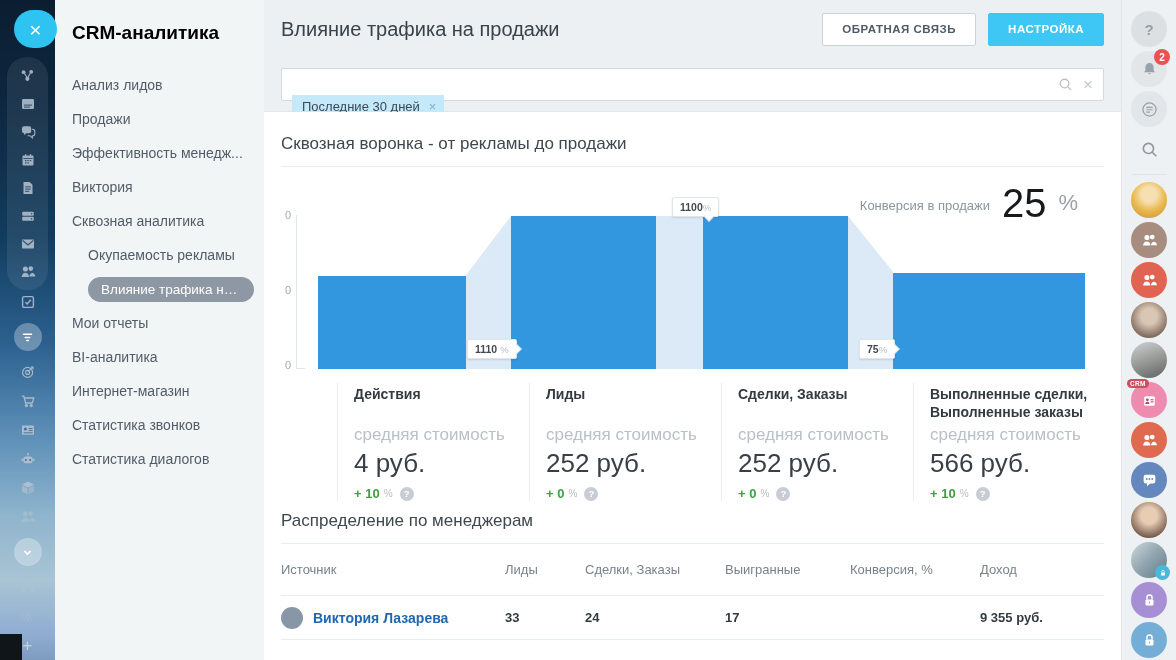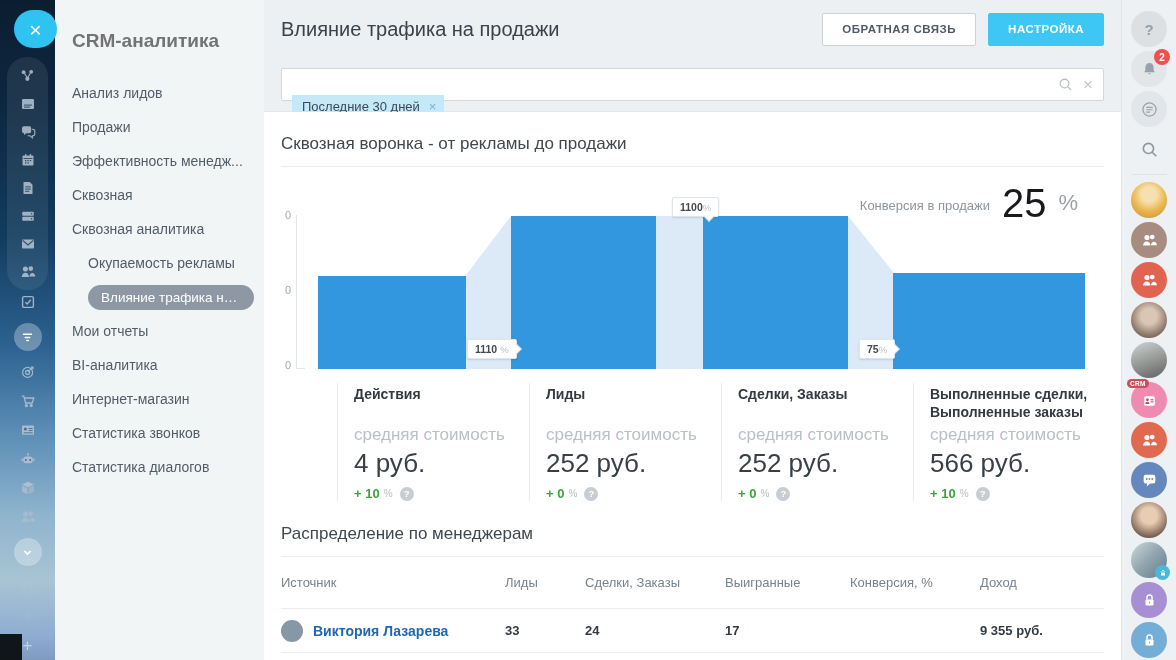--- a/index.html
+++ b/index.html
@@ -20,21 +20,21 @@
   .ric{width:16px;height:16px;color:#b7c4d1;opacity:.85;display:flex;align-items:center;justify-content:center;}
   .ric svg{width:16px;height:16px;}
   .fade1{opacity:.5;} .fade2{opacity:.35;}
   .circ-ic{width:28px;height:28px;border-radius:50%;background:rgba(255,255,255,.30);
     display:flex;align-items:center;justify-content:center;}
   .circ-ic svg{width:15px;height:15px;}
   .plus-ic{font-size:17px;color:rgba(255,255,255,.5);line-height:1;}
 
   
   .menu{width:209px;flex-shrink:0;background:#f2f5f6;padding:14px 10px 0 17px;}
-  .menu-title{font-size:19px;font-weight:bold;color:#737373;margin:16px 0 24px;}
+  .menu-title{font-size:19px;font-weight:bold;color:#000000;margin:8px 0 24px;}
   .mi{height:34px;display:flex;align-items:center;font-size:14px;color:#525c68;cursor:pointer;
       white-space:nowrap;overflow:hidden;text-overflow:ellipsis;}
   .mi.indent{padding-left:16px;}
   .mi .pill{background:#8e98a4;color:#fff;border-radius:14px;padding:5px 13px;font-size:13.5px;
       white-space:nowrap;overflow:hidden;text-overflow:ellipsis;max-width:178px;text-align:center;}
 
   
   .content{width:857px;flex-shrink:0;display:flex;flex-direction:column;background:#f9a8d4;}
   .topbar{height:58px;background:#edf0f2;display:flex;align-items:center;padding:0 17px;gap:12px;}
   .page-title{flex:1;font-size:20px;color:#3a424a;}
@@ -90,21 +90,21 @@
   .scol:last-child{width:208px;}
   .scol .t{font-size:14px;font-weight:bold;color:#333a41;line-height:1.3;min-height:40px;}
   .scol .lab{font-size:17px;color:#b9c0c7;}
   .scol .val{font-size:26px;color:#383f47;margin-top:3px;}
   .scol .delta{margin-top:7px;font-size:13px;color:#3da33f;font-weight:bold;display:flex;align-items:center;}
   .delta .u{color:#b9c0c7;font-size:10px;font-weight:normal;margin-left:4px;}
   .qmark{width:14px;height:14px;border-radius:50%;background:#c7cdd3;color:#fff;font-size:9.5px;
      font-weight:bold;display:inline-flex;align-items:center;justify-content:center;margin-left:7px;cursor:pointer;}
 
   
-  .mgr-title{margin-top:23px;}
+  .mgr-title{margin-top:10px;}
   .tbl{margin:0 17px;}
   .thead,.trow{display:grid;grid-template-columns:224px 80px 140px 125px 130px 1fr;align-items:center;}
   .thead{height:52px;border-bottom:1px solid #eaedf0;font-size:13px;color:#79828b;}
   .trow{height:44px;font-size:13px;font-weight:bold;color:#333a41;border-bottom:1px solid #eaedf0;}
   .src-cell{display:flex;align-items:center;gap:10px;}
   .avatar-sm{width:22px;height:22px;border-radius:50%;background:#8797a5;flex-shrink:0;}
   .mgr-name{color:#1f67b2;font-size:14px;cursor:pointer;}
 
   
   .rail-right{width:55px;flex-shrink:0;background:#eef1f3;border-left:1px solid #e2e6e9;
@@ -303,21 +303,21 @@
     <div class="mi">
         <span>Анализ лидов</span>
       </div>
     <div class="mi">
         <span>Продажи</span>
       </div>
     <div class="mi">
         <span>Эффективность менедж...</span>
       </div>
     <div class="mi">
-        <span>Сквозная</span>
+        <span>Виктория</span>
       </div>
     <div class="mi">
         <span>Сквозная аналитика</span>
       </div>
     <div class="mi indent">
         <span>Окупаемость рекламы</span>
       </div>
     <div class="mi indent">
         <span class="pill">Влияние трафика на ...</span>
       </div>

